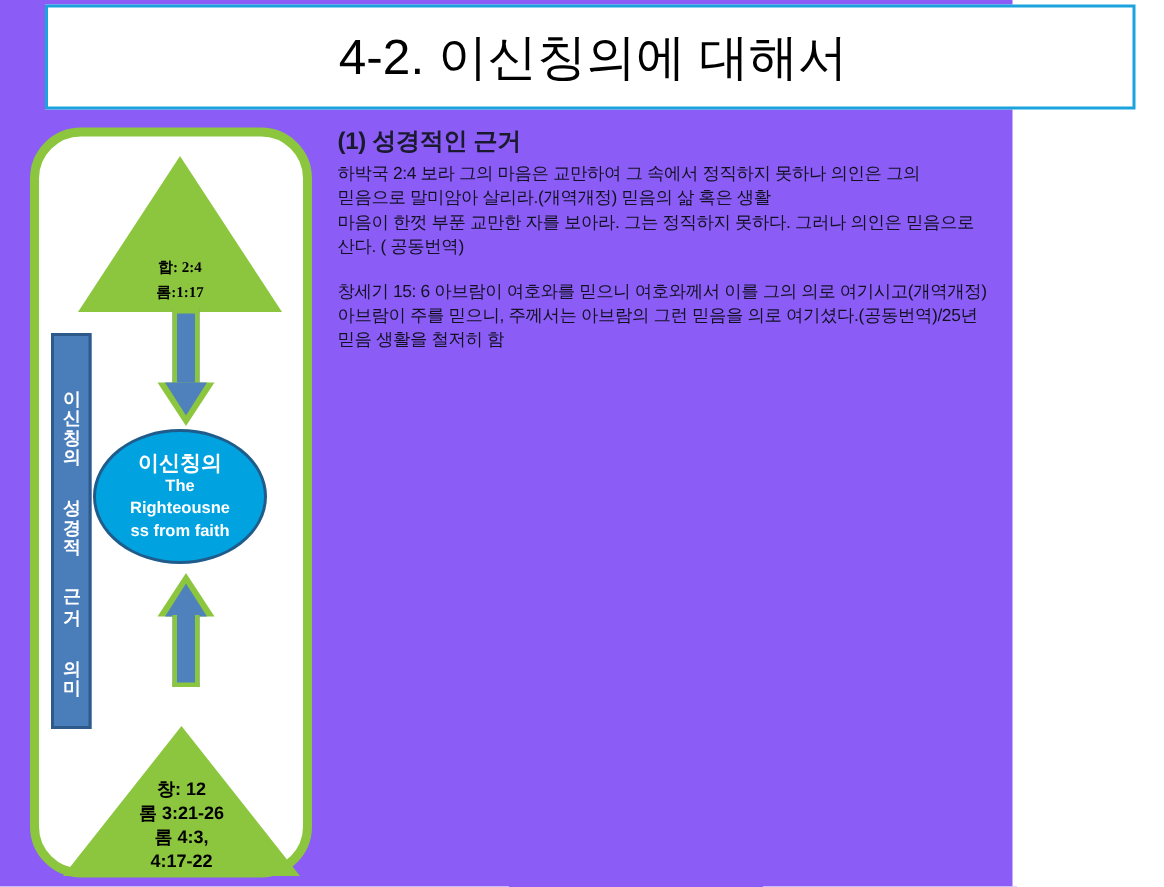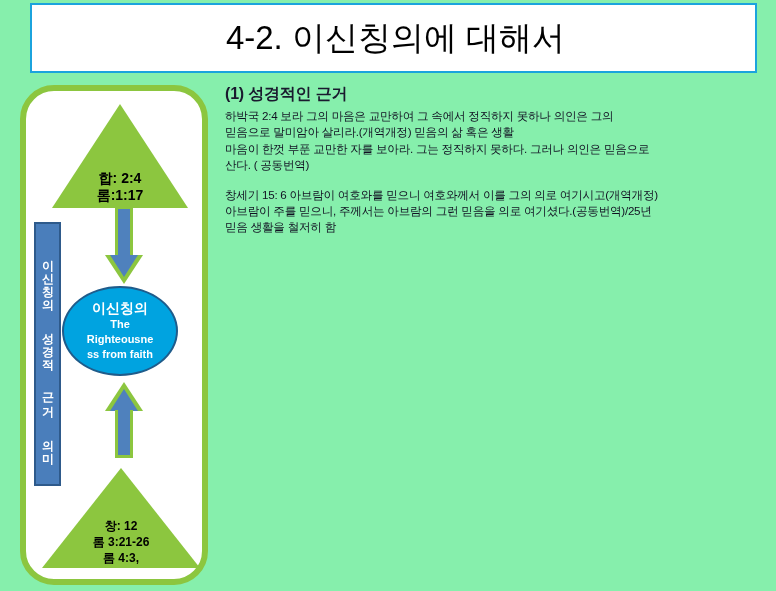--- a/index.html
+++ b/index.html
@@ -4,22 +4,22 @@
 <style>
   * { box-sizing: border-box; margin: 0; padding: 0; }
   html, body {
     width: 776px; height: 591px;
     background: #ffffff;
     font-family: "Liberation Sans", "DejaVu Sans", sans-serif;
     overflow: hidden;
   }
   #slide {
     position: relative;
-    width: 776px; height: 591px;
-    background: #86efac;
+    width: 675px; height: 591px;
+    background: #8b5cf6;
     padding-left: 48px;
   }
 
   
   #title-box {
     position: absolute;
     left: 30px; top: 3px;
     width: 727px; height: 70px;
     border: 2px solid #1BA3DD;
     background: #ffffff;
@@ -60,24 +60,25 @@
     width: 0; height: 0;
     border-left: 68px solid transparent;
     border-right: 68px solid transparent;
     border-bottom: 104px solid #8CC63F;
   }
   #triangle-top .tri-label {
     position: absolute;
     left: 0; bottom: 4px;
     width: 136px;
     text-align: center;
-    font-size: 14px;
+    font-size: 10px;
     font-weight: bold;
     color: #000000;
     line-height: 17px;
+    font-family: Liberation Serif, serif;
   }
 
   
   #arrow-down {
     position: absolute;
     left: 104px; top: 206px;
     width: 40px; height: 78px;
   }
   #arrow-down .ar-stem {
     position: absolute;
@@ -151,21 +152,21 @@
     width: 18px; height: 48px;
     background: #4F81BD;
     border-left: 3px solid #8CC63F;
     border-right: 3px solid #8CC63F;
     border-bottom: 3px solid #8CC63F;
   }
 
   
   #triangle-bottom {
     position: absolute;
-    left: 42px; top: 468px;
+    left: 42px; top: 484px;
     width: 158px; height: 100px;
   }
   #triangle-bottom .tri-shape {
     position: absolute;
     left: 0; top: 0;
     width: 0; height: 0;
     border-left: 79px solid transparent;
     border-right: 79px solid transparent;
     border-bottom: 100px solid #8CC63F;
   }
@@ -263,20 +264,21 @@
     <div class="ar-head-in"></div>
     <div class="ar-stem"></div>
   </div>
 
   <div id="triangle-bottom">
     <div class="tri-shape"></div>
     <div class="tri-label">
       <div>창: 12</div>
       <div>롬 3:21-26</div>
       <div>롬 4:3,</div>
+      <div>4:17-22</div>
     </div>
   </div>
 
   <div id="vertical-bar">
     <div class="vb-word">이신칭의</div>
     <div class="vb-word">성경적</div>
     <div class="vb-word">근거</div>
     <div class="vb-word">의미</div>
   </div>
 

